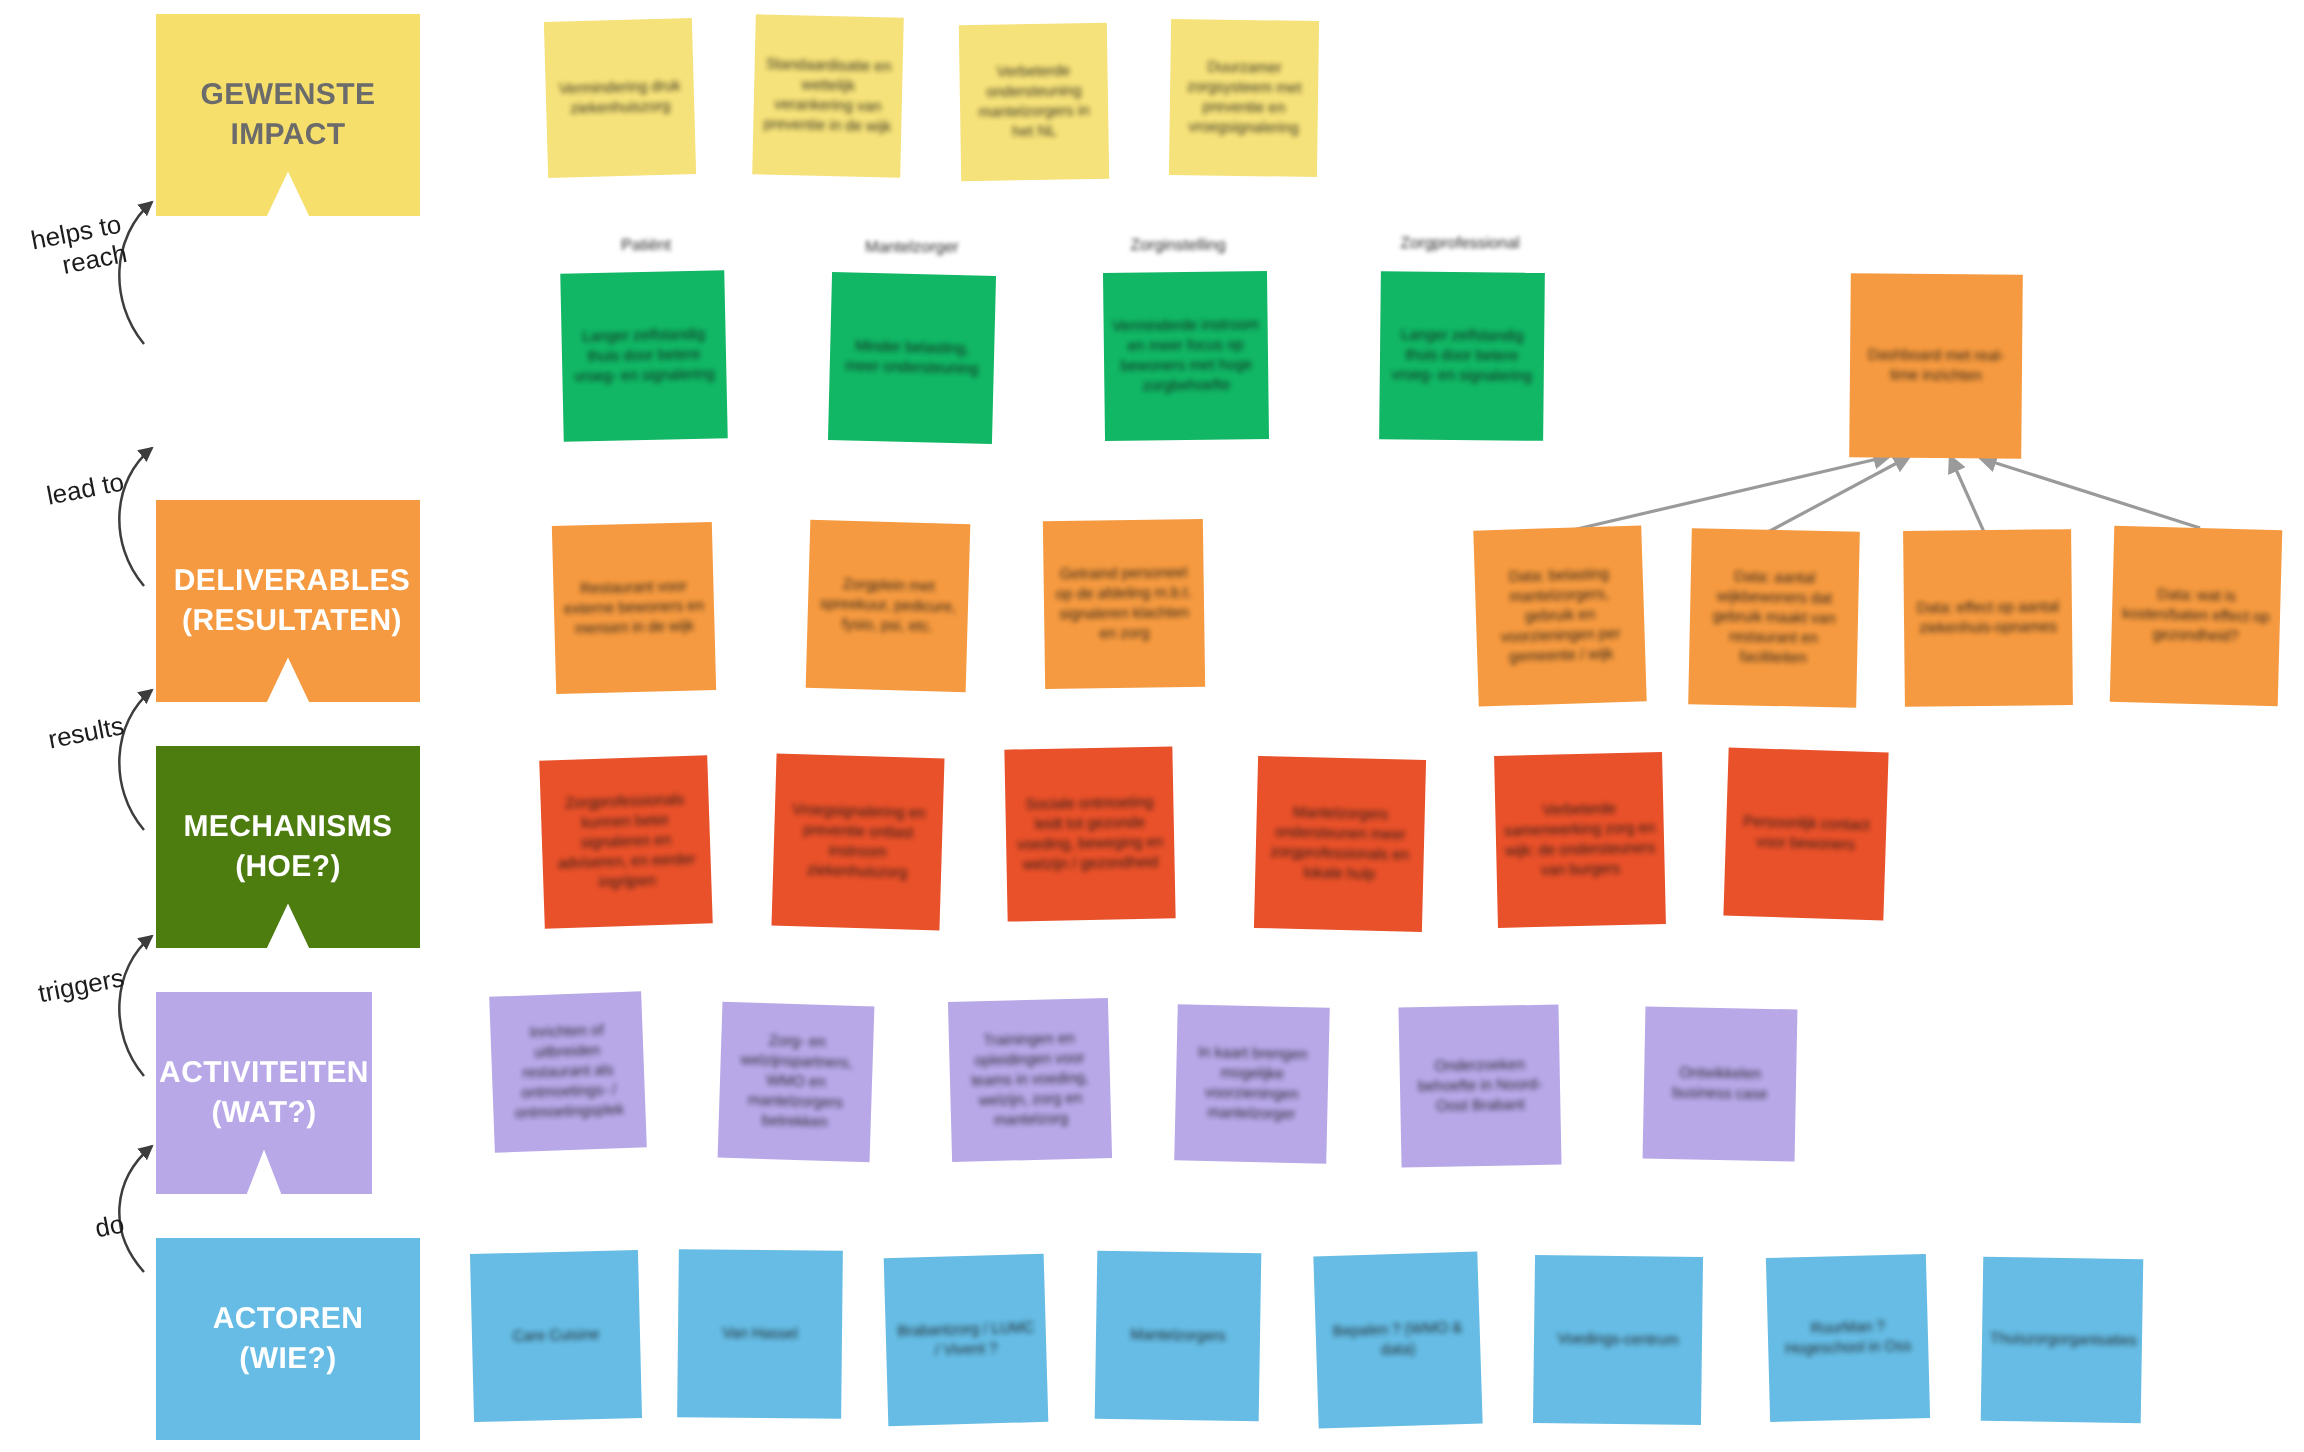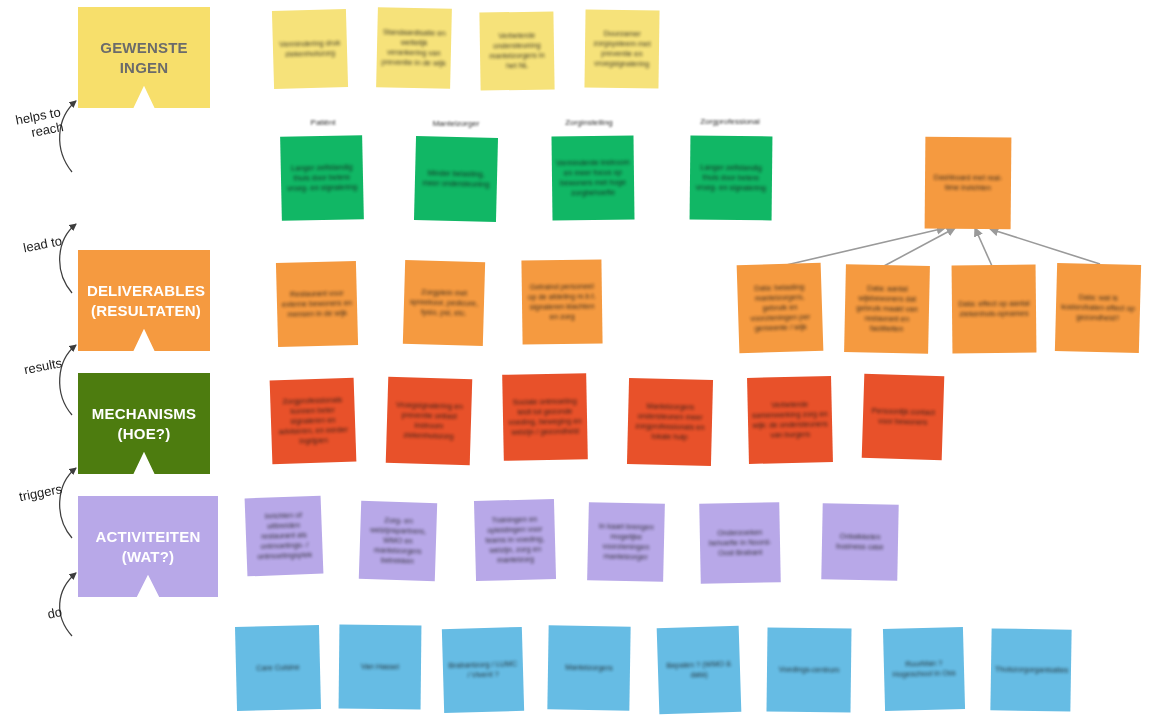--- a/index.html
+++ b/index.html
@@ -100,39 +100,43 @@
 
   <div class="connector-label" style="left:0px;top:105px;width:62px;">helps to
 reach</div>
   <div class="connector-label" style="left:0px;top:234px;width:62px;">lead to</div>
   <div class="connector-label" style="left:0px;top:356px;width:62px;">results</div>
   <div class="connector-label" style="left:0px;top:482px;width:62px;">triggers</div>
   <div class="connector-label" style="left:0px;top:605px;width:62px;">do</div>
 
   <div class="band notched" style="left:78px;top:7px;width:132px;height:101px;background:#F7DF6B;color:#6b6b6b;">
     <span class="band-label">GEWENSTE
-INGEN</span>
+IMPACT</span>
   </div>
 
 
   <div class="band notched" style="left:78px;top:250px;width:132px;height:101px;background:#F59A40;padding-left:12px;">
     <span class="band-label">DELIVERABLES
 (RESULTATEN)</span>
   </div>
 
   <div class="band notched" style="left:78px;top:373px;width:132px;height:101px;background:#4d7c0f;">
     <span class="band-label">MECHANISMS
 (HOE?)</span>
   </div>
 
-  <div class="band notched" style="left:78px;top:496px;width:140px;height:101px;background:#B8A8E8;">
+  <div class="band notched" style="left:78px;top:496px;width:108px;height:101px;background:#B8A8E8;">
     <span class="band-label">ACTIVITEITEN
 (WAT?)</span>
   </div>
 
+  <div class="band" style="left:78px;top:619px;width:132px;height:101px;background:#66BCE4;">
+    <span class="band-label">ACTOREN
+(WIE?)</span>
+  </div>
 
   <div class="note" style="left:273px;top:10px;width:74px;height:78px;background:#F6E27A;transform:rotate(-1.6deg);">
     <span class="note-text">Vermindering druk ziekenhuiszorg</span>
   </div>
   <div class="note" style="left:377px;top:8px;width:74px;height:80px;background:#F6E27A;transform:rotate(1.3deg);">
     <span class="note-text">Standaardisatie en wettelijk verankering van preventie in de wijk</span>
   </div>
   <div class="note" style="left:480px;top:12px;width:74px;height:78px;background:#F6E27A;transform:rotate(-0.9deg);">
     <span class="note-text">Verbeterde ondersteuning mantelzorgers in het NL</span>
   </div>

